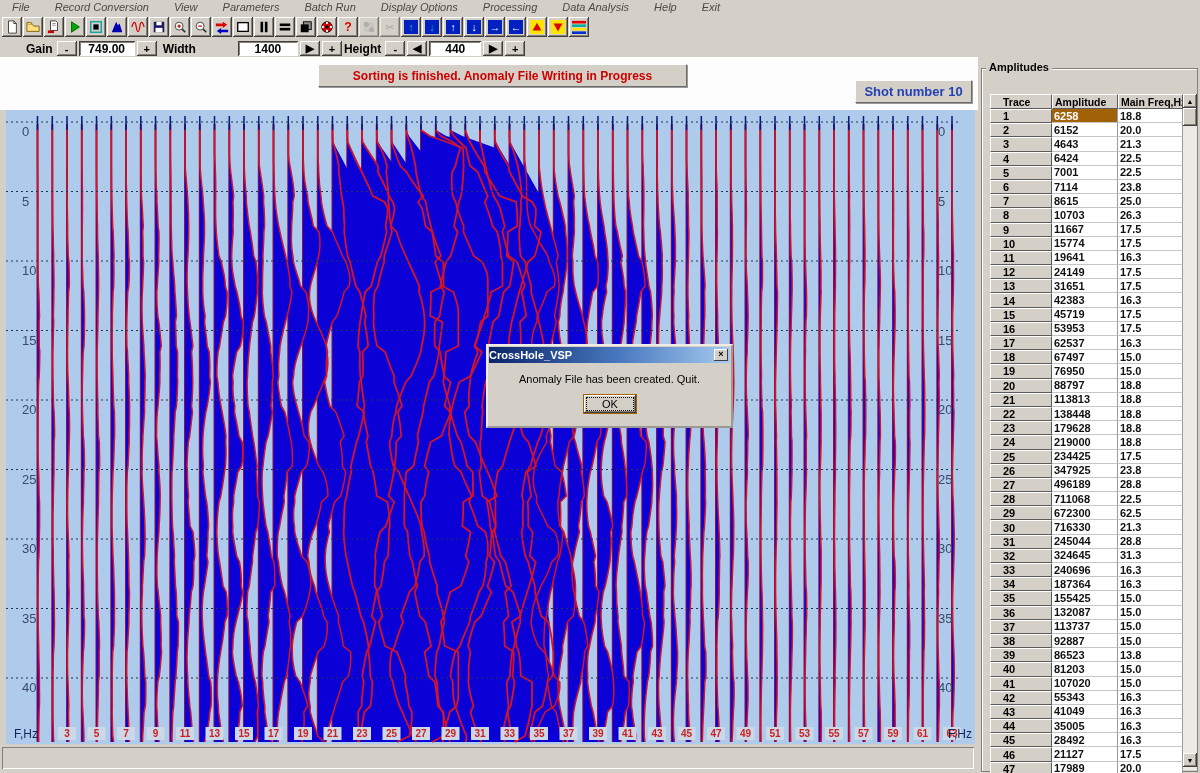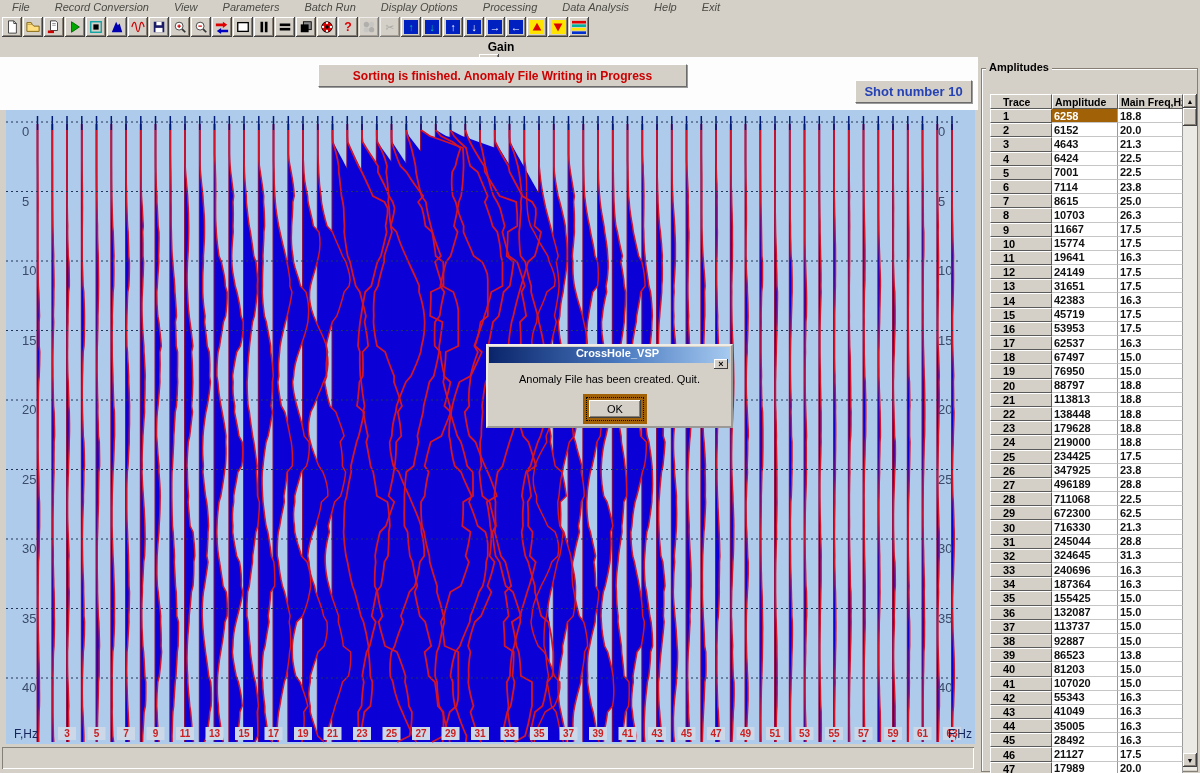--- a/index.html
+++ b/index.html
@@ -12,21 +12,21 @@
   .menu-item:first-child{margin-left:6px;}
   
   #toolbar{position:absolute;left:2px;top:15px;height:24px;display:flex;align-items:center;}
   .tbtn{width:20px;height:20px;margin-right:1px;background:#d4d0c8;flex:0 0 auto;
     box-shadow:inset -1px -1px 0 #404040, inset 1px 1px 0 #ffffff, inset -2px -2px 0 #867f76;
     display:flex;align-items:center;justify-content:center;}
   .tbtn svg{display:block;}
   .tbtn.disabled{opacity:.6;}
   
   #controls{position:absolute;left:0;top:40px;width:980px;height:17px;display:flex;align-items:center;
-    font-size:12px;font-weight:bold;color:#000;flex-direction:column;}
+    font-size:12px;font-weight:bold;color:#000;}
   .ctl-label{margin:0 4px;}
   .ctl-btn{min-width:16px;height:15px;padding:0 2px;background:#d4d0c8;font-size:11px;font-weight:bold;
     box-shadow:inset -1px -1px 0 #404040, inset 1px 1px 0 #ffffff, inset -2px -2px 0 #867f76;
     display:flex;align-items:center;justify-content:center;margin-right:2px;}
   .ctl-value{height:15px;background:#fff;padding:0 4px;display:flex;align-items:center;justify-content:center;
     box-shadow:inset 1px 1px 0 #404040, inset -1px -1px 0 #fff, inset 2px 2px 0 #867f76;
     font-size:12px;font-weight:bold;margin-right:2px;}
   
   #white-strip{position:absolute;left:0;top:57px;width:978px;height:53px;background:#fdfdfd;}
   #status-box{position:absolute;left:318px;top:7px;width:367px;height:21px;background:#d4d0c8;
@@ -63,26 +63,26 @@
     box-shadow:inset -1px -1px 0 #404040, inset 1px 1px 0 #fff, inset -2px -2px 0 #867f76;
     display:flex;align-items:center;justify-content:center;}
   #sb-up{top:0;}
   #sb-thumb{position:absolute;left:0;top:14px;width:14px;height:18px;background:#d4d0c8;
     box-shadow:inset -1px -1px 0 #404040, inset 1px 1px 0 #fff, inset -2px -2px 0 #867f76;}
   #sb-down{bottom:3px;}
   
   #dialog{position:absolute;left:486px;top:344px;width:243px;height:80px;background:#d4d0c8;
     border:2px outset #efece6;z-index:50;}
   #dlg-title{height:16px;margin:1px;background:linear-gradient(90deg,#0a246a,#4a7ac0 55%,#a6caf0);
-    display:flex;align-items:center;color:#fff;font-size:11px;font-weight:bold;padding-left:16px;flex-direction:column;}
+    display:flex;align-items:center;color:#fff;font-size:11px;font-weight:bold;padding-left:0;}
   #dlg-close{margin-left:auto;margin-right:2px;width:14px;height:12px;background:#d4d0c8;color:#000;
     font-size:9px;font-weight:bold;line-height:10px;text-align:center;
     box-shadow:inset -1px -1px 0 #404040, inset 1px 1px 0 #fff;}
   #dlg-msg{margin-top:10px;text-align:center;font-size:11px;color:#000;}
-  #dlg-ok{position:absolute;left:95px;top:48px;width:52px;height:18px;background:#d4d0c8;border:6px solid #a16207;
+  #dlg-ok{position:absolute;left:95px;top:48px;width:52px;height:18px;background:#d4d0c8;border:1px solid #a16207;
     box-shadow:inset -1px -1px 0 #404040, inset 1px 1px 0 #fff, inset -2px -2px 0 #867f76;
     font-size:11px;display:flex;align-items:center;justify-content:center;outline:1px dotted #000;outline-offset:-4px;}
 </style>
 </head>
 <body>
 
 <div id="screen">
 
   <div id="menubar">
       <span class="menu-item">File</span>

